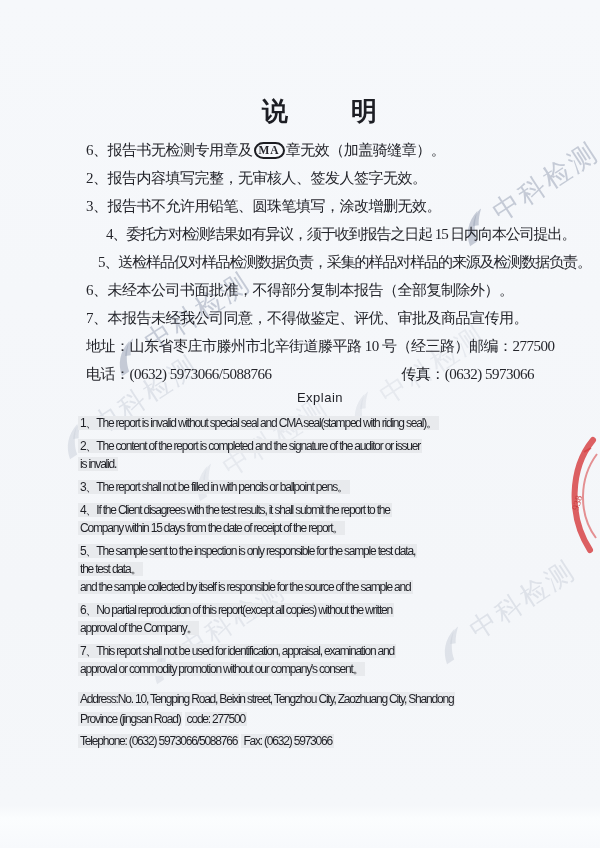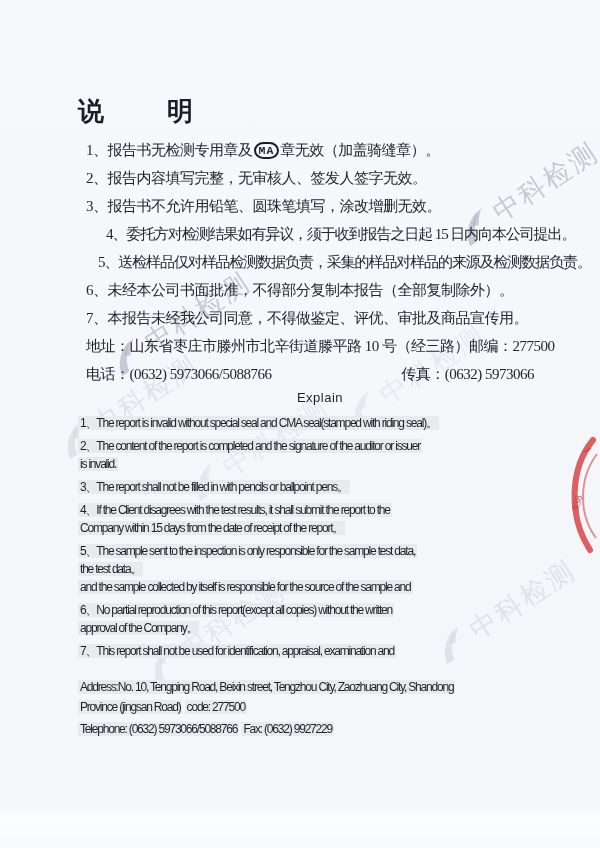--- a/index.html
+++ b/index.html
@@ -24,54 +24,54 @@
   }
   .wm svg{width:34px;height:34px;flex:0 0 auto;}
   .wm.o45{opacity:.45}
   .wm.o35{opacity:.35}
   .wm.o30{opacity:.30}
   
   .stamp{position:absolute;left:560px;top:430px;width:40px;height:130px;}
   
   .content{position:relative;padding:97px 38px 0 78px;}
   .title{
-    margin:0 0 9px 0;text-align:left;font-size:26px;font-weight:bold;
+    margin:0 0 9px 0;text-align:center;font-size:26px;font-weight:bold;
     line-height:30px;letter-spacing:1px;color:#1d1e24;
   }
   .title .gap{display:inline-block;width:62px;}
   .cn p{
     margin:0;line-height:28px;font-size:15px;letter-spacing:-0.5px;
     white-space:nowrap;color:#24252b;
   }
   .cn p.tight{letter-spacing:-1.1px;margin-left:20px;}
   .cn .indent{padding-left:8px;}
   .ma{
     display:inline-block;border:2px solid #1c1d22;border-radius:10px/9px;
-    font-family:Liberation Mono, monospace;
+    font-family:Liberation Serif, serif;
     font-weight:bold;font-size:11.5px;line-height:13px;
     padding:0 3px;letter-spacing:1px;vertical-align:1px;margin:0 1px;
   }
   .row{display:flex;}
   .row .push{margin-left:auto;}
   .cn-post{margin-right:18px;}
   .cn-fax{margin-right:28px;}
   
   .en{
     margin-top:2px;
     font-family:Liberation Sans, sans-serif;
     font-size:12px;letter-spacing:-1.2px;color:#1f2026;
   }
   .en-heading{
     text-align:center;font-size:13px;line-height:16px;margin:2px 0 8px 0;
     letter-spacing:0.5px;
   }
   .en-item{margin:0 0 5px 0;}
   .en .line{display:block;line-height:18px;white-space:nowrap;}
   .hl{background:#e8eaed;padding:0 2px;}
-  .en-addr{margin-top:17px;}
+  .en-addr{margin-top:11px;}
   .en-addr .line{line-height:20px;}
   .row2{display:flex;justify-content:space-between;align-items:baseline;}
   .row2 .right{margin-right:2px;}
   .tel-row{margin-top:2px;}
 </style>
 </head>
 <body>
 
 <div class="page">
 
@@ -134,21 +134,21 @@
       <line x1="24" y1="22" x2="31" y2="18" stroke="#d63a3c" stroke-width="2" opacity="0.7"></line>
       <text x="13" y="82" transform="rotate(-75 15 78)" font-size="10" fill="#c83436" opacity="0.9">938</text>
     </svg>
   </div>
 
   <div class="content">
 
     <h1 class="title"><span>说</span><span class="gap"></span><span>明</span></h1>
 
     <div class="cn">
-      <p class="indent"><span>1、报告书无检测专用章及</span><span class="ma"><span>MA</span></span><span>章无效（加盖骑缝章）。</span></p>
+      <p class="indent"><span>6、报告书无检测专用章及</span><span class="ma"><span>MA</span></span><span>章无效（加盖骑缝章）。</span></p>
       <p class="indent">2、报告内容填写完整，无审核人、签发人签字无效。</p>
       <p class="indent">3、报告书不允许用铅笔、圆珠笔填写，涂改增删无效。</p>
       <p class="indent tight">4、委托方对检测结果如有异议，须于收到报告之日起 15 日内向本公司提出。</p>
       <p class="tight">5、送检样品仅对样品检测数据负责，采集的样品对样品的来源及检测数据负责。</p>
       <p class="indent">6、未经本公司书面批准，不得部分复制本报告（全部复制除外）。</p>
       <p class="indent">7、本报告未经我公司同意，不得做鉴定、评优、审批及商品宣传用。</p>
       <p class="indent row">
           <span>地址：山东省枣庄市滕州市北辛街道滕平路 10 号（经三路）</span>
           <span class="push cn-post">邮编：277500</span>
         </p>
@@ -179,29 +179,30 @@
         <span class="line"><span class="hl">5、The sample sent to the inspection is only responsible for the sample test data,</span></span>
         <span class="line"><span class="hl">the test data。</span></span>
         <span class="line"><span class="hl">and the sample collected by itself is responsible for the source of the sample and</span></span>
       </p>
       <p class="en-item">
         <span class="line"><span class="hl">6、No partial reproduction of this report(except all copies) without the written</span></span>
         <span class="line"><span class="hl">approval of the Company。</span></span>
       </p>
       <p class="en-item">
         <span class="line"><span class="hl">7、This report shall not be used for identification, appraisal, examination and</span></span>
+        <span class="line"><span class="hl">approval or commodity promotion without our company's consent。</span></span>
       </p>
 
       <div class="en-addr">
         <div class="line"><span class="hl">Address:No. 10, Tengping Road, Beixin street, Tengzhou City, Zaozhuang City, Shandong</span></div>
         <div class="line row2">
           <span class="hl">Province (jingsan Road)</span>
           <span class="hl right">code: 277500</span>
         </div>
         <div class="line row2 tel-row">
           <span class="hl">Telephone: (0632) 5973066/5088766</span>
-          <span class="hl right">Fax: (0632) 9927229</span>
+          <span class="hl right">Fax: (0632) 5973066</span>
         </div>
       </div>
     </div>
 
   </div>
 </div>
 
 </body></html>

